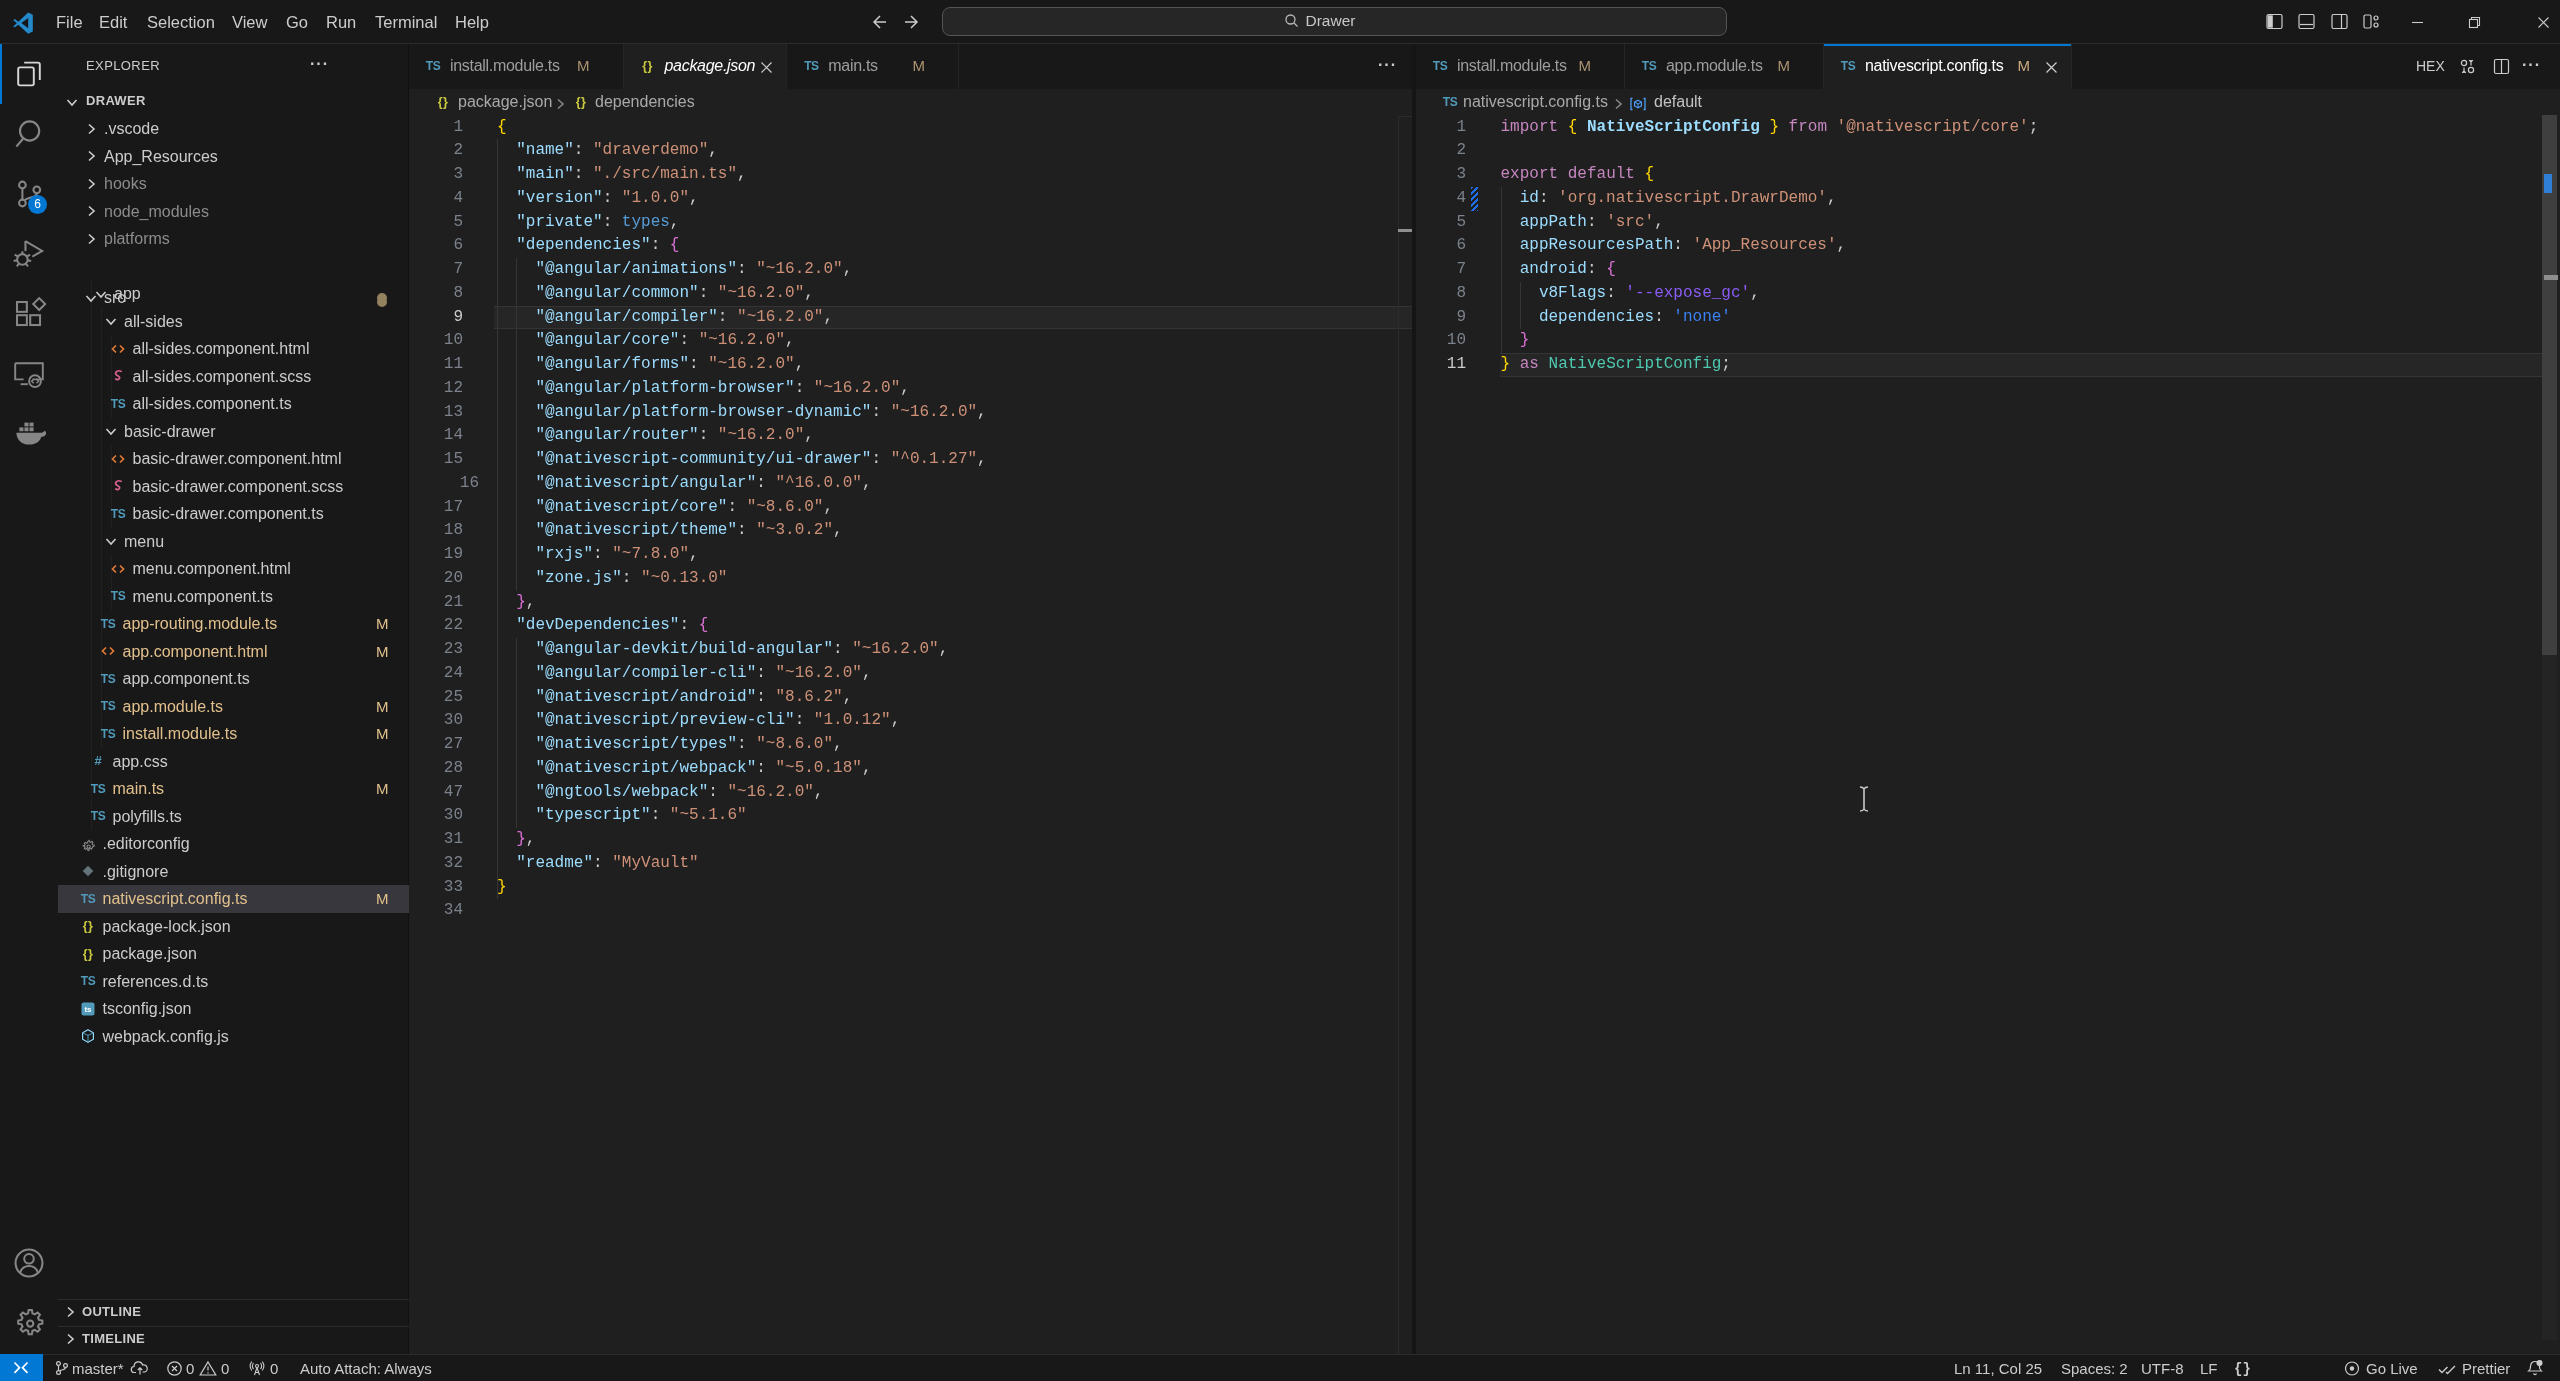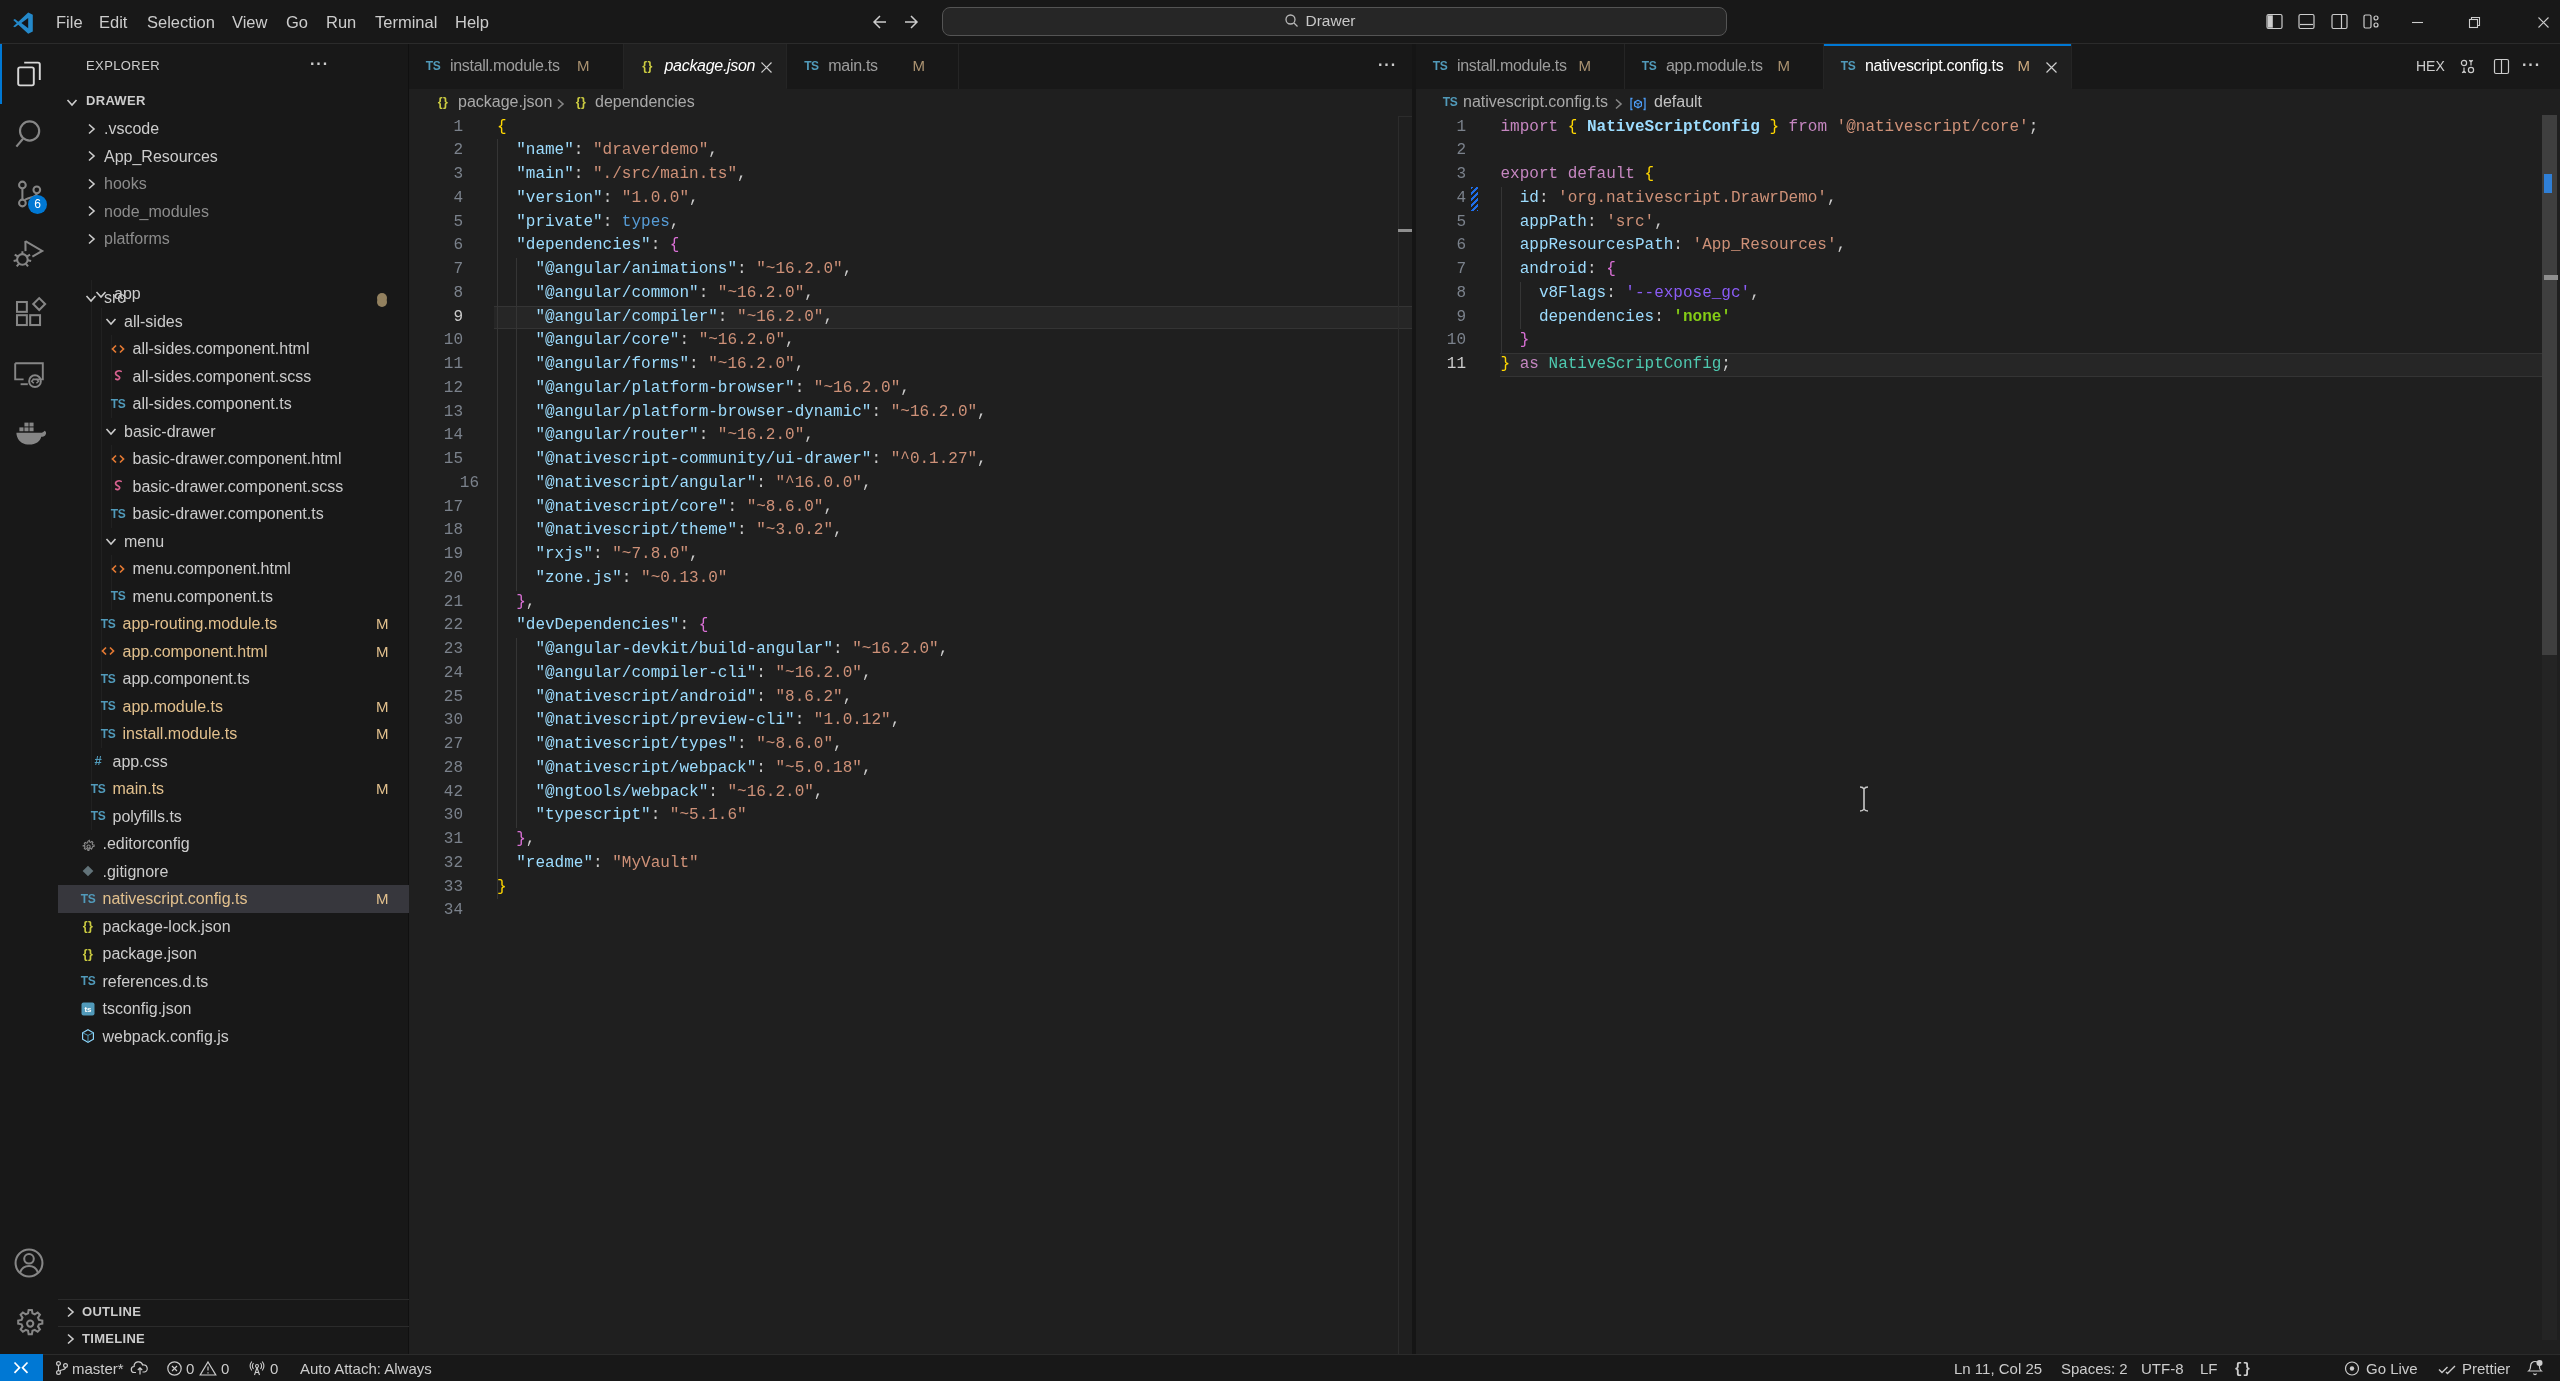--- a/index.html
+++ b/index.html
@@ -459,21 +459,21 @@
 <div class="gl" style="left:0px;top:428.0px;width:54px;">19</div>
 <div class="gl" style="left:0px;top:451.75px;width:54px;">20</div>
 <div class="gl" style="left:0px;top:475.5px;width:54px;">21</div>
 <div class="gl" style="left:0px;top:499.25px;width:54px;">22</div>
 <div class="gl" style="left:0px;top:523.0px;width:54px;">23</div>
 <div class="gl" style="left:0px;top:546.75px;width:54px;">24</div>
 <div class="gl" style="left:0px;top:570.5px;width:54px;">25</div>
 <div class="gl" style="left:0px;top:594.25px;width:54px;">30</div>
 <div class="gl" style="left:0px;top:618.0px;width:54px;">27</div>
 <div class="gl" style="left:0px;top:641.75px;width:54px;">28</div>
-<div class="gl" style="left:0px;top:665.5px;width:54px;">42</div>
+<div class="gl" style="left:0px;top:665.5px;width:54px;">47</div>
 <div class="gl" style="left:0px;top:689.25px;width:54px;">30</div>
 <div class="gl" style="left:0px;top:713.0px;width:54px;">31</div>
 <div class="gl" style="left:0px;top:736.75px;width:54px;">32</div>
 <div class="gl" style="left:0px;top:760.5px;width:54px;">33</div>
 <div class="gl" style="left:0px;top:784.25px;width:54px;">34</div>
     <div class="cl" style="left:88px;top:0.5px;"><span style="color:#ffd700;">{</span></div>
 <div class="cl" style="left:88px;top:24.25px;">&nbsp;&nbsp;<span style="color:#9cdcfe;">"name"</span><span style="color:#cccccc;">:&nbsp;</span><span style="color:#ce9178;">"draverdemo"</span><span style="color:#cccccc;">,</span></div>
 <div class="cl" style="left:88px;top:48.0px;">&nbsp;&nbsp;<span style="color:#9cdcfe;">"main"</span><span style="color:#cccccc;">:&nbsp;</span><span style="color:#ce9178;">"./src/main.ts"</span><span style="color:#cccccc;">,</span></div>
 <div class="cl" style="left:88px;top:71.75px;">&nbsp;&nbsp;<span style="color:#9cdcfe;">"version"</span><span style="color:#cccccc;">:&nbsp;</span><span style="color:#ce9178;">"1.0.0"</span><span style="color:#cccccc;">,</span></div>
 <div class="cl" style="left:88px;top:95.5px;">&nbsp;&nbsp;<span style="color:#9cdcfe;">"private"</span><span style="color:#cccccc;">:&nbsp;</span><span style="color:#569cd6;">types</span><span style="color:#cccccc;">,</span></div>
@@ -576,21 +576,21 @@
 <div class="gl" style="left:0px;top:214.25px;width:50px;">10</div>
 <div class="gl gla" style="left:0px;top:238.0px;width:50px;">11</div>
     <div class="cl" style="left:84.5px;top:0.5px;"><span style="color:#c586c0;">import</span>&nbsp;<span style="color:#ffd700;">{</span>&nbsp;<span style="color:#9cdcfe;font-weight:bold;">NativeScriptConfig</span>&nbsp;<span style="color:#ffd700;">}</span>&nbsp;<span style="color:#c586c0;">from</span>&nbsp;<span style="color:#ce9178;">'@nativescript/core'</span><span style="color:#cccccc;">;</span></div>
 <div class="cl" style="left:84.5px;top:24.25px;"></div>
 <div class="cl" style="left:84.5px;top:48.0px;"><span style="color:#c586c0;margin-top:24px;">export</span>&nbsp;<span style="color:#c586c0;">default</span>&nbsp;<span style="color:#ffd700;">{</span></div>
 <div class="cl" style="left:84.5px;top:71.75px;">&nbsp;&nbsp;<span style="color:#9cdcfe;">id</span><span style="color:#cccccc;">:&nbsp;</span><span style="color:#ce9178;">'org.nativescript.DrawrDemo'</span><span style="color:#cccccc;">,</span></div>
 <div class="cl" style="left:84.5px;top:95.5px;">&nbsp;&nbsp;<span style="color:#9cdcfe;">appPath</span><span style="color:#cccccc;">:&nbsp;</span><span style="color:#ce9178;">'src'</span><span style="color:#cccccc;">,</span></div>
 <div class="cl" style="left:84.5px;top:119.25px;">&nbsp;&nbsp;<span style="color:#9cdcfe;">appResourcesPath</span><span style="color:#cccccc;">:&nbsp;</span><span style="color:#ce9178;">'App_Resources'</span><span style="color:#cccccc;">,</span></div>
 <div class="cl" style="left:84.5px;top:143.0px;">&nbsp;&nbsp;<span style="color:#9cdcfe;">android</span><span style="color:#cccccc;">:&nbsp;</span><span style="color:#da70d6;">{</span></div>
 <div class="cl" style="left:84.5px;top:166.75px;">&nbsp;&nbsp;&nbsp;&nbsp;<span style="color:#9cdcfe;">v8Flags</span><span style="color:#cccccc;">:&nbsp;</span><span style="color:#8b5cf6;">'--expose_gc'</span><span style="color:#cccccc;">,</span></div>
-<div class="cl" style="left:84.5px;top:190.5px;">&nbsp;&nbsp;&nbsp;&nbsp;<span style="color:#9cdcfe;">dependencies</span><span style="color:#cccccc;">:&nbsp;</span><span style="color:#84cc16;font-weight:bold;">'none'</span></div>
+<div class="cl" style="left:84.5px;top:190.5px;">&nbsp;&nbsp;&nbsp;&nbsp;<span style="color:#9cdcfe;">dependencies</span><span style="color:#cccccc;">:&nbsp;</span><span style="color:#3b82f6;">'none'</span></div>
 <div class="cl" style="left:84.5px;top:214.25px;">&nbsp;&nbsp;<span style="color:#da70d6;">}</span></div>
 <div class="cl" style="left:84.5px;top:238.0px;"><span style="color:#ffd700;">}</span>&nbsp;<span style="color:#c586c0;">as</span>&nbsp;<span style="color:#4ec9b0;">NativeScriptConfig</span><span style="color:#cccccc;">;</span></div>
     <div class="modmark" style="left:55px;top:71.75px;height:23.75px;"></div>
     <div class="iguide" style="left:84.5px;top:71.75px;height:166.25px;"></div>
     <div class="iguide" style="left:103.7px;top:166.75px;height:47.5px;"></div>
     <div style="position:absolute;left:1126px;top:0px;width:15px;height:1225px;background:#242424;"></div>
     <div style="position:absolute;left:1126px;top:0px;width:15px;height:540px;background:#3f3f3f;"></div>
     <div style="position:absolute;left:1128px;top:58.5px;width:8px;height:19px;background:#2f7fd6;"></div>
     <div style="position:absolute;left:1128px;top:159.5px;width:14px;height:5px;background:#8e8e8e;"></div>
   </div>

